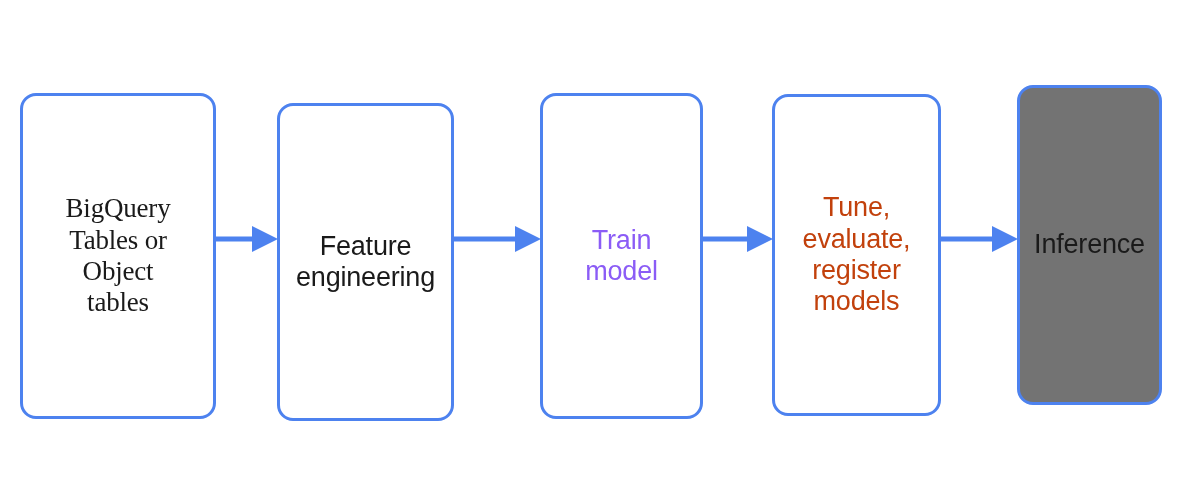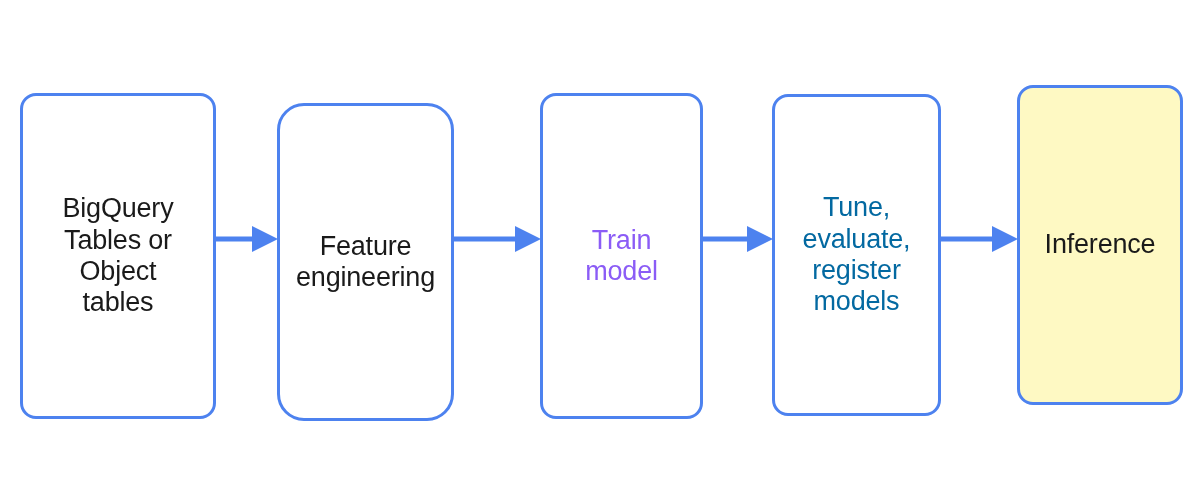--- a/index.html
+++ b/index.html
@@ -46,45 +46,45 @@
   .connector svg {
     display: block;
     overflow: visible;
   }
 </style>
 </head>
 <body>
 
 <div id="canvas">
 
-  <div class="node" id="node-0" style="left: 20px; top: 93px; width: 196px; height: 326px; border-color: rgb(77, 130, 239); background: rgb(255, 255, 255);">
+  <div class="node" id="node-0" style="left: 20px; top: 93px; width: 196px; height: 326px; border-color: rgb(77, 130, 239); background: rgb(255, 255, 255); font-family: Liberation Serif, serif;">
     <span class="node-label" style="color: rgb(26, 26, 26);">BigQuery
 Tables or
 Object
 tables</span>
   </div>
 
-  <div class="node" id="node-1" style="left: 277px; top: 103px; width: 177px; height: 318px; border-color: rgb(77, 130, 239); background: rgb(255, 255, 255); border-radius: 27px;">
+  <div class="node" id="node-1" style="left: 277px; top: 103px; width: 177px; height: 318px; border-color: rgb(77, 130, 239); background: rgb(255, 255, 255);">
     <span class="node-label" style="color: rgb(26, 26, 26);">Feature
 engineering</span>
   </div>
 
   <div class="node" id="node-2" style="left: 540px; top: 93px; width: 163px; height: 326px; border-color: rgb(77, 130, 239); background: rgb(255, 255, 255);">
     <span class="node-label" style="color: #8b5cf6;">Train
 model</span>
   </div>
 
   <div class="node" id="node-3" style="left: 772px; top: 94px; width: 169px; height: 322px; border-color: rgb(77, 130, 239); background: rgb(255, 255, 255);">
-    <span class="node-label" style="color: #0369a1;">Tune,
+    <span class="node-label" style="color: #c2410c;">Tune,
 evaluate,
 register
 models</span>
   </div>
 
-  <div class="node" id="node-4" style="left: 1017px; top: 85px; width: 166px; height: 320px; border-color: rgb(77, 130, 239); background: #fef9c3;">
+  <div class="node" id="node-4" style="left: 1017px; top: 85px; width: 145px; height: 320px; border-color: rgb(77, 130, 239); background: #737373;">
     <span class="node-label" style="color: rgb(26, 26, 26);">Inference</span>
   </div>
 
   <div class="connector" id="edge-0" style="left: 214px; top: 222px; width: 64px; height: 34px;">
       <svg width="64" height="34" viewBox="0 0 64 34">
         <rect x="0" y="14.5" width="40" height="5" fill="#4d82ef"></rect>
         <polygon points="38,4 64,17 38,30" fill="#4d82ef"></polygon>
       </svg>
     </div>
   <div class="connector" id="edge-1" style="left: 452px; top: 222px; width: 89px; height: 34px;">

